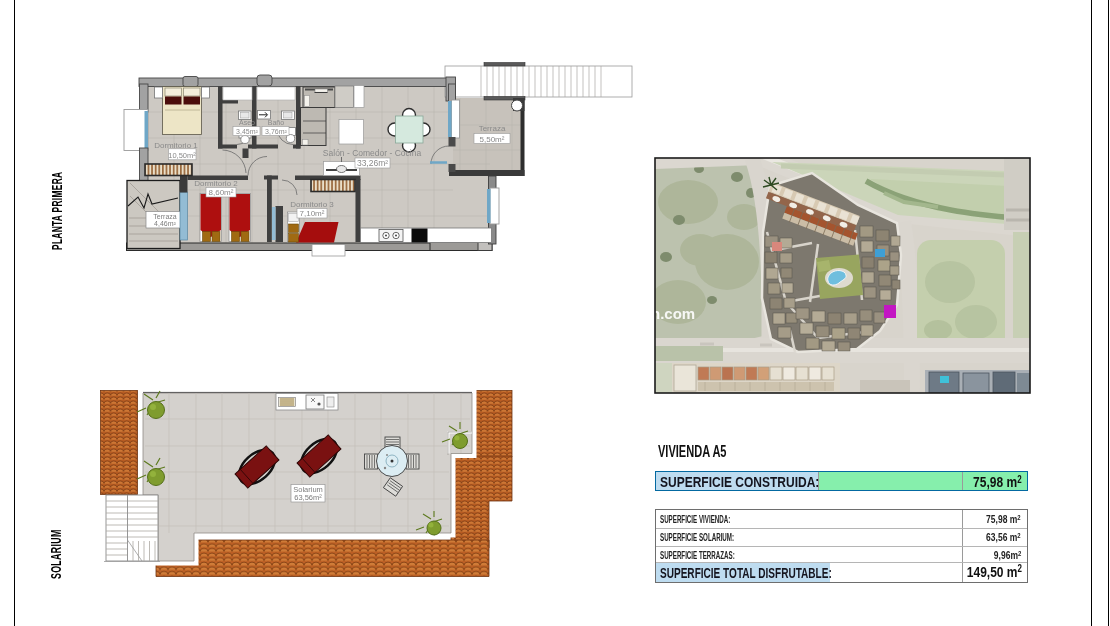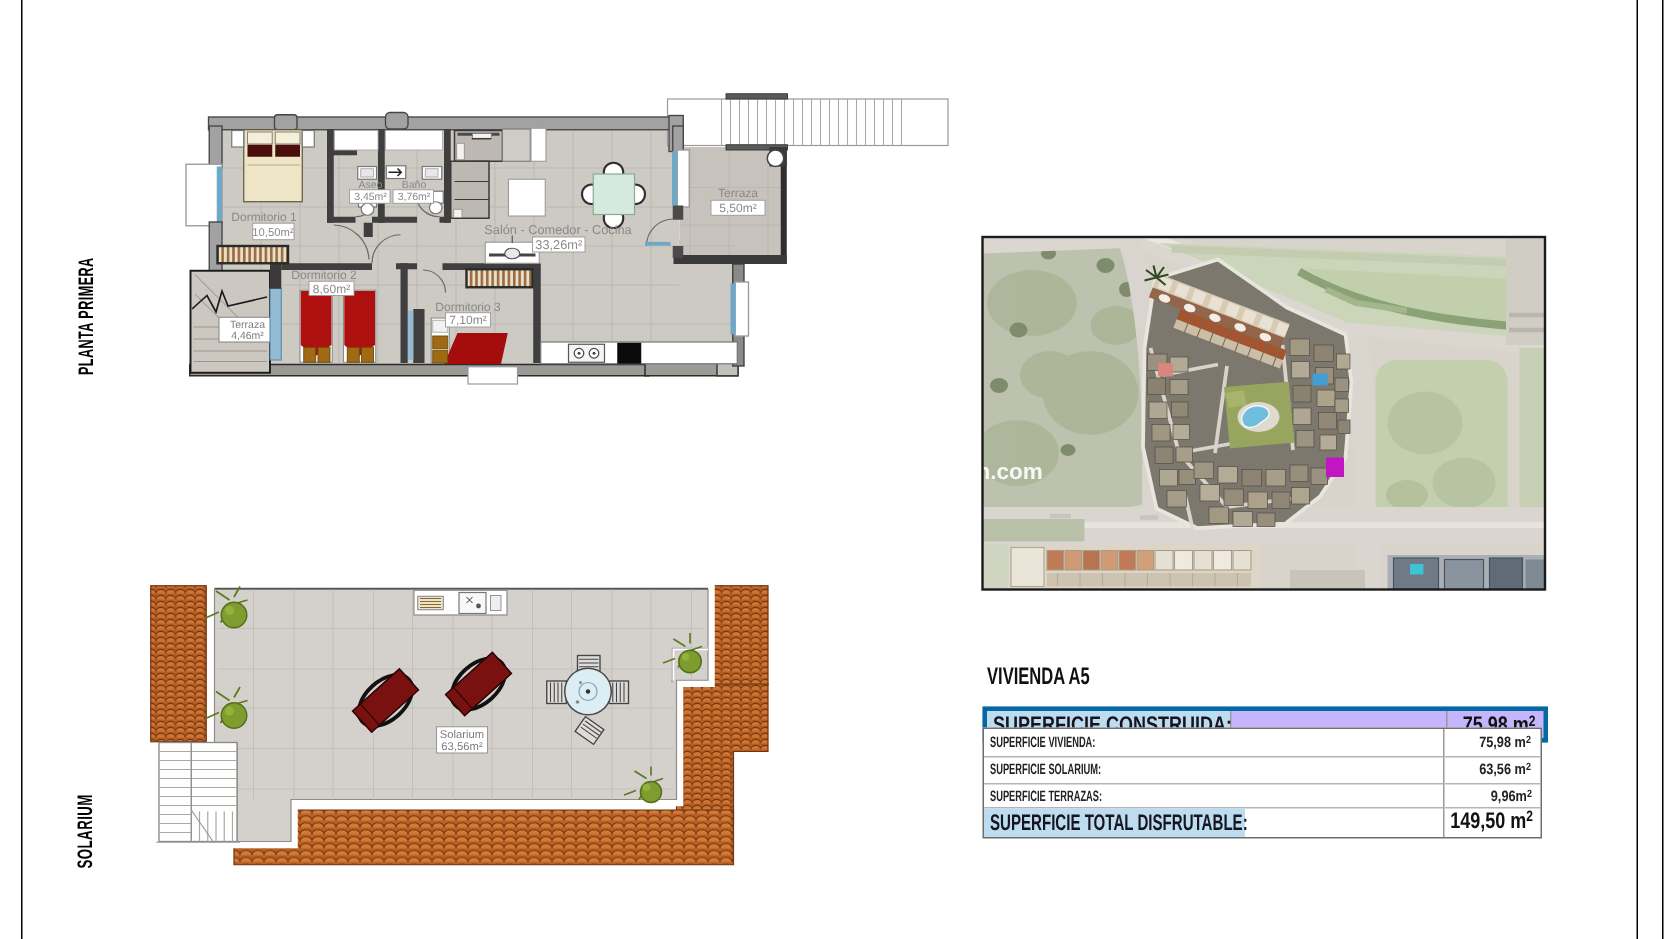--- a/index.html
+++ b/index.html
@@ -621,28 +621,28 @@
       </g>
 
       <rect x="655" y="158" width="375" height="235" fill="none" stroke="#1b1b1b" stroke-width="1.6"></rect>
     </g>
   </svg>
 
   <div class="tbl" style="left:655px;top:443px;width:380px;">
 
     <div style="position:absolute;left:3px;top:0px;font-size:16px;font-weight:bold;color:#111;transform:scaleX(0.69);transform-origin:0 0;letter-spacing:0px;white-space:nowrap;">VIVIENDA A5</div>
 
-    <div style="position:absolute;left:0px;top:28px;width:371px;height:18px;border:3px solid #0369a1;background:#c4b5fd;">
+    <div style="position:absolute;left:0px;top:28px;width:371px;height:18px;border:1px solid #0369a1;background:#86efac;">
       <div style="position:absolute;left:0;top:0;width:162px;height:18px;background:#bedcf0;border-right:1px solid #9a9a9a;"></div>
       <div style="position:absolute;left:306px;top:0;width:1px;height:18px;background:#9a9a9a;"></div>
       <div style="position:absolute;left:4px;top:1px;font-size:15px;font-weight:bold;color:#15151f;transform:scaleX(0.80);transform-origin:0 0;white-space:nowrap;">SUPERFICIE CONSTRUIDA:</div>
       <div style="position:absolute;right:5px;top:1px;font-size:15px;font-weight:bold;color:#111;white-space:nowrap;transform:scaleX(0.8);transform-origin:100% 0;">75,98 m<span style="font-size:10px;vertical-align:4px;">2</span></div>
     </div>
 
-    <div style="position:absolute;left:0px;top:42px;width:371px;height:72px;border:1px solid #6e6e6e;background:#fff;">
+    <div style="position:absolute;left:0px;top:66px;width:371px;height:72px;border:1px solid #6e6e6e;background:#fff;">
       <div style="position:absolute;left:306px;top:0;width:1px;height:72px;background:#9a9a9a;"></div>
       <div style="position:absolute;left:0;top:18px;width:371px;height:1px;background:#b5b5b5;"></div>
       <div style="position:absolute;left:0;top:36px;width:371px;height:1px;background:#b5b5b5;"></div>
       <div style="position:absolute;left:0;top:52px;width:371px;height:1px;background:#b5b5b5;"></div>
 
       <div style="position:absolute;left:4px;top:4px;font-size:10px;font-weight:bold;color:#222;transform:scaleX(0.62);transform-origin:0 0;white-space:nowrap;">SUPERFICIE VIVIENDA:</div>
       <div style="position:absolute;right:6px;top:4px;font-size:10px;font-weight:bold;color:#222;white-space:nowrap;transform:scaleX(0.85);transform-origin:100% 0;">75,98 m<span style="font-size:7px;vertical-align:3px;">2</span></div>
 
       <div style="position:absolute;left:4px;top:22px;font-size:10px;font-weight:bold;color:#222;transform:scaleX(0.62);transform-origin:0 0;white-space:nowrap;">SUPERFICIE SOLARIUM:</div>
       <div style="position:absolute;right:6px;top:22px;font-size:10px;font-weight:bold;color:#222;white-space:nowrap;transform:scaleX(0.85);transform-origin:100% 0;">63,56 m<span style="font-size:7px;vertical-align:3px;">2</span></div>

